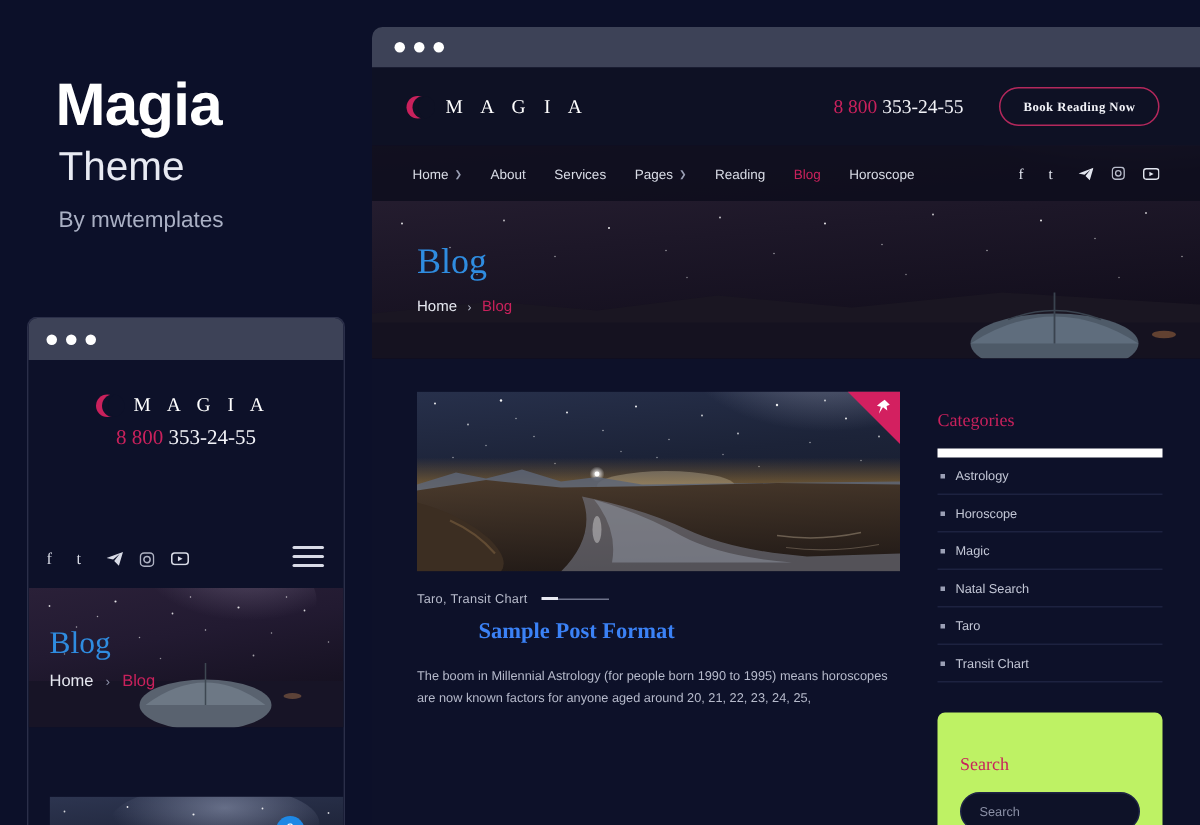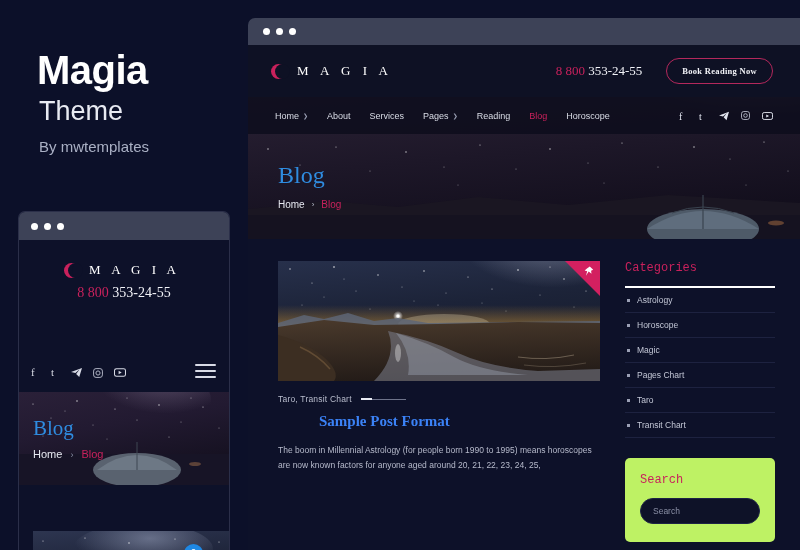--- a/index.html
+++ b/index.html
@@ -127,28 +127,28 @@
   .meta-line .thick { width:11px; height:2.5px; background:#e8eaf2; }
   .meta-line .thin { width:34px; height:1px; background:#6e738a; }
   .post-title {
     margin-top:9px; font-family:"Liberation Serif", serif; font-size:15px; color:#3b82f6; font-weight:bold;margin-left:41px;
   }
   .post-text { margin-top:13px; font-size:8.5px; line-height:1.75; color:#b6bacb; }
 
   
   .side-col { width:150px; }
   .widget-title {
-    font-family:Liberation Mono, monospace; font-size:12px; color:#c9215c; font-weight:normal;
+    font-family:Liberation Serif, serif; font-size:12px; color:#c9215c; font-weight:normal;margin-top:12px;
   }
   .cat-list { margin-top:11px; }
   .cat-item {
     display:flex; align-items:center; gap:7px; font-size:8.5px; color:#c3c7d6;
     padding:7px 0 7px 2px; border-bottom:1px solid #1d2240; cursor:pointer;
   }
-  .cat-item:first-child { border-top:2px solid #ffffff; }
+  .cat-item:first-child { border-top:6px solid #ffffff; }
   .cat-item .bullet { width:3px; height:3px; background:#9ba0b5; display:inline-block; }
   .search-widget {
     margin-top:20px; background:#bef264; border-radius:5px; padding:15px 15px 18px 15px;
   }
   .search-box {
     margin-top:11px; background:#0e1228; border-radius:15px; height:26px;
     display:flex; align-items:center; padding:0 12px; border:1px solid #1e2445;
   }
   .search-box input {
     background:transparent; border:none; outline:none; flex:1;
@@ -525,21 +525,21 @@
           <div class="cat-item">
             <span class="bullet"></span>
             <span>Horoscope</span>
           </div>
           <div class="cat-item">
             <span class="bullet"></span>
             <span>Magic</span>
           </div>
           <div class="cat-item">
             <span class="bullet"></span>
-            <span>Pages Chart</span>
+            <span>Natal Search</span>
           </div>
           <div class="cat-item">
             <span class="bullet"></span>
             <span>Taro</span>
           </div>
           <div class="cat-item">
             <span class="bullet"></span>
             <span>Transit Chart</span>
           </div>
         </div>

